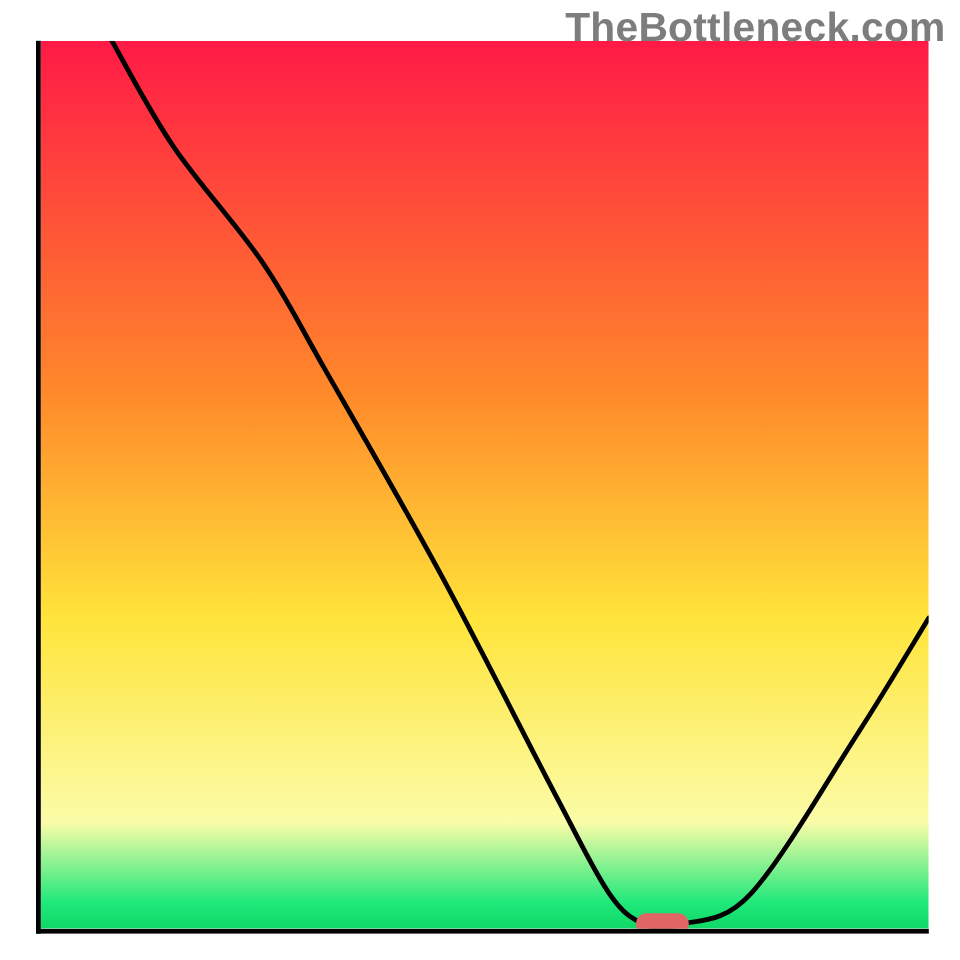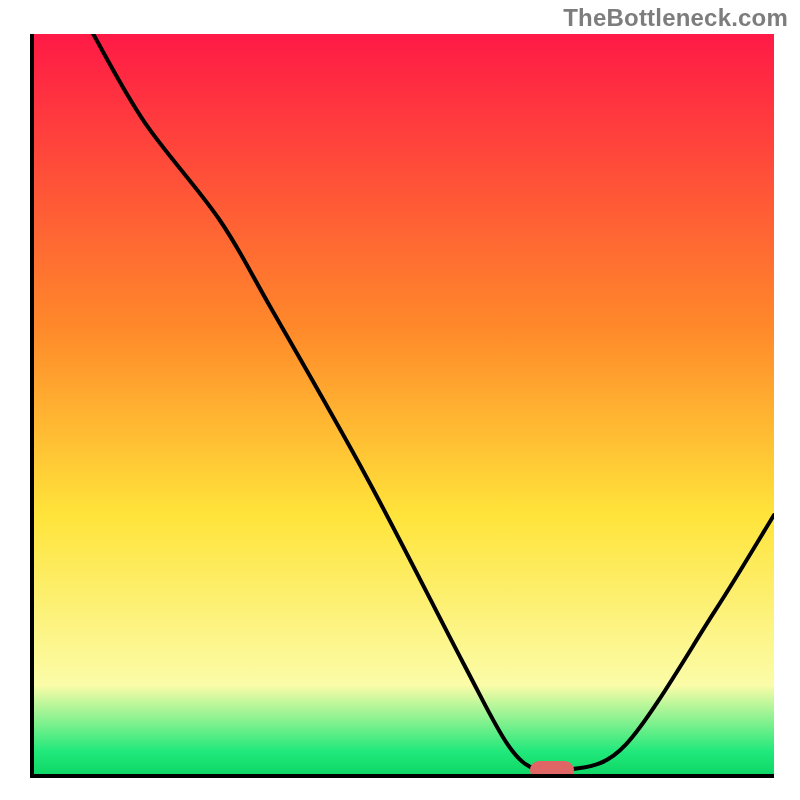--- a/index.html
+++ b/index.html
@@ -12,21 +12,21 @@
   }
   .container {
     position: relative;
     width: 800px;
     height: 800px;
   }
   .watermark {
     position: absolute;
     top: 4px;
     right: 12px;
-    font-size: 24px;
+    font-size: 34px;
     font-weight: 600;
     color: #7d7d7d;
     letter-spacing: 0.2px;
     z-index: 10;
   }
   .plot-area {
     position: absolute;
     left: 30px;
     top: 34px;
     width: 744px;

